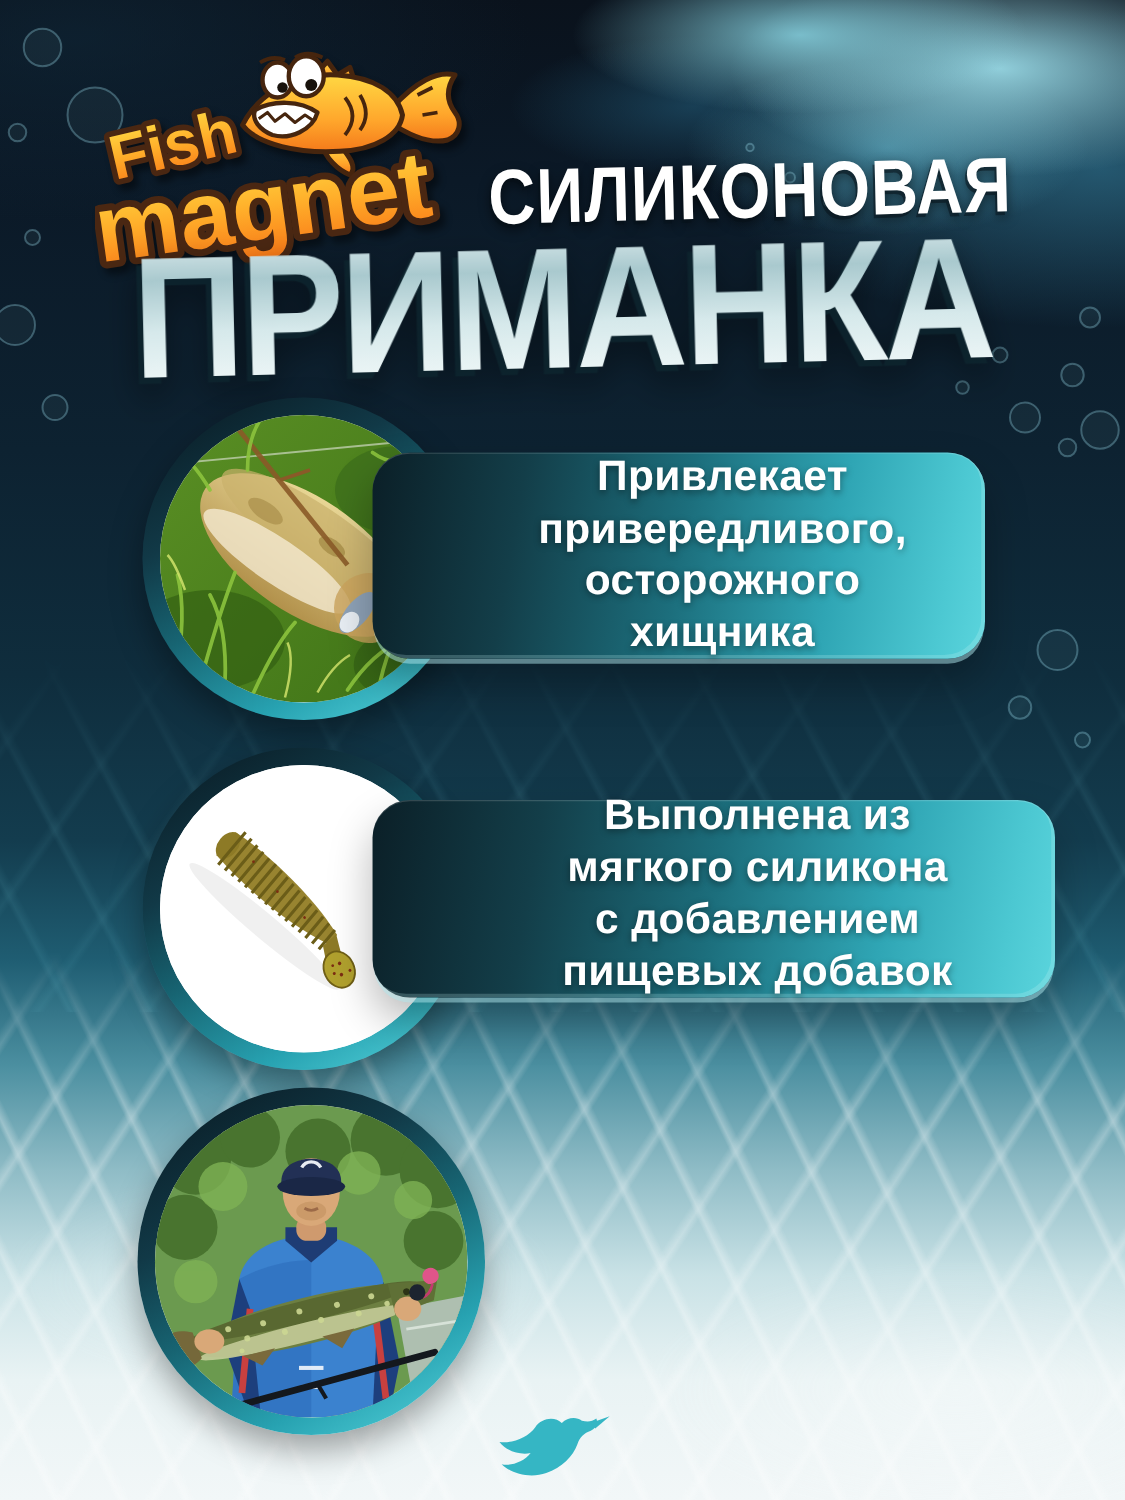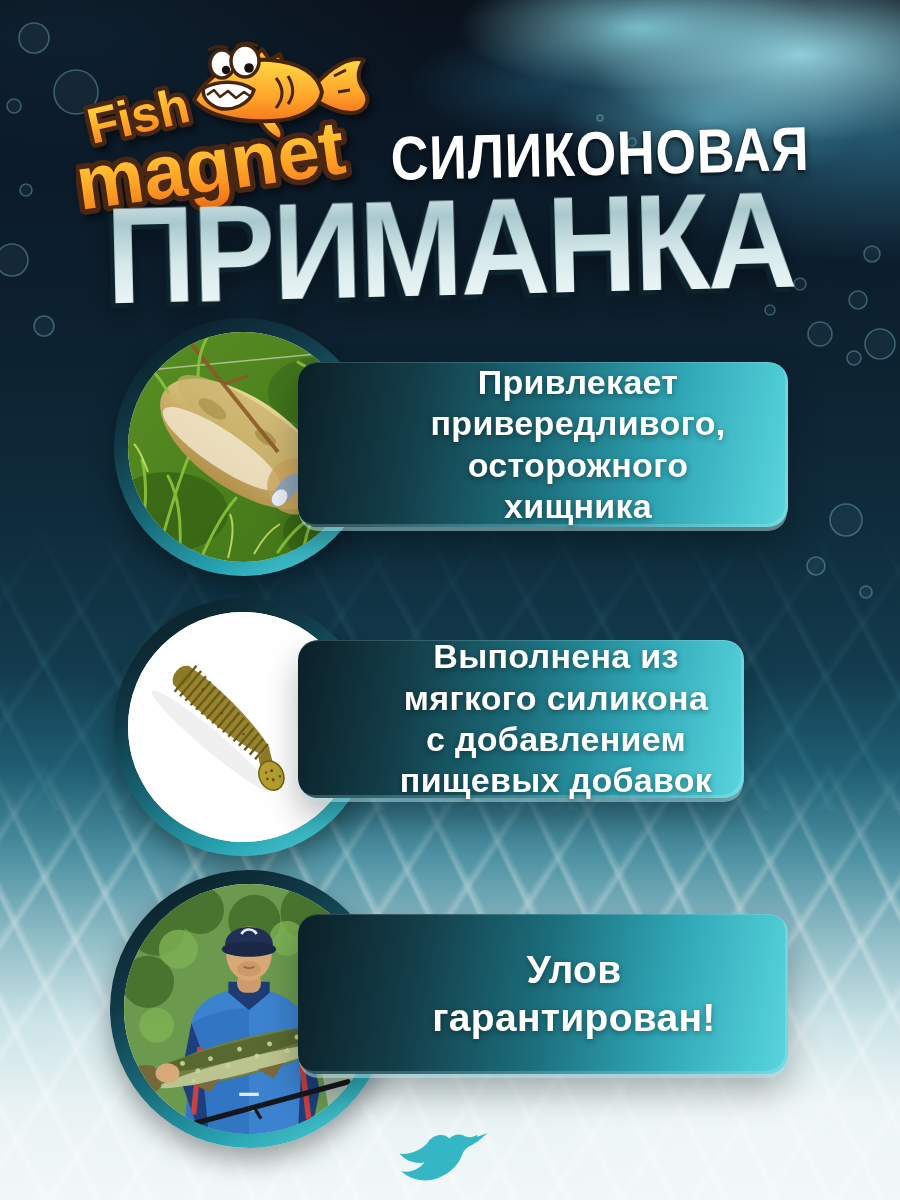--- a/index.html
+++ b/index.html
@@ -53,32 +53,32 @@
     background:linear-gradient(180deg,#e3eff1 0%,#a9c9ce 28%,#d6e9eb 58%,#f6fbfb 100%);
     -webkit-background-clip:text;background-clip:text;color:transparent;
     filter:drop-shadow(-5px 5px 0 rgba(13,36,46,.85)) drop-shadow(0 10px 14px rgba(0,0,0,.4));}
 
   .ring{position:absolute;border-radius:50%;
     background:linear-gradient(150deg,#0a1d26 6%,#113947 32%,#176472 52%,#27a2b1 76%,#52d0d9 96%);
     box-shadow:0 12px 26px rgba(0,0,0,.35);}
   .photo{position:absolute;inset:14px;border-radius:50%;overflow:hidden;background:#fff;}
   .photo svg{width:100%;height:100%;display:block;}
 
-  .card{position:absolute;border-radius:20px;display:flex;align-items:center;
+  .card{position:absolute;border-radius:30px;display:flex;align-items:flex-end;
     background:linear-gradient(100deg,#0b1f27 0%,#133e49 24%,#1c6e7c 50%,#2fa5b4 74%,#4cc8d2 92%,#5bd5dd 100%);
     box-shadow:inset 0 1px 0 rgba(255,255,255,.16), inset -3px -3px 0 rgba(200,245,248,.22),
       0 5px 0 -1px rgba(175,232,238,.5), 0 18px 34px rgba(0,0,0,.28);}
   .card p{margin:0;width:100%;padding-left:92px;padding-right:22px;box-sizing:border-box;
     white-space:pre-line;text-align:center;font-weight:bold;color:#ffffff;
     font-size:34px;line-height:1.22;letter-spacing:.3px;
     text-shadow:0 2px 6px rgba(0,0,0,.4);}
   .f1-ring{left:114px;top:318px;width:258px;height:258px;}
   .f1-card{left:298px;top:362px;width:490px;height:165px;}
   .f2-ring{left:114px;top:598px;width:258px;height:258px;}
-  .f2-card{left:298px;top:640px;width:446px;height:158px;}
+  .f2-card{left:298px;top:640px;width:546px;height:158px;}
   .f3-ring{left:110px;top:870px;width:278px;height:278px;}
   .f3-card{left:298px;top:914px;width:490px;height:160px;}
   .f3-card p{font-size:39px;padding-left:84px;}
 
   .footer{position:absolute;left:0;top:1126px;width:900px;height:64px;
     display:flex;align-items:center;justify-content:center;}
   .bay-word{font-size:43px;letter-spacing:9px;color:#35b6c4;font-weight:400;margin-top:14px;}
   .bird-svg{width:98px;height:60px;margin-left:-10px;}
 </style>
 </head>
@@ -313,23 +313,20 @@
           <path d="M208,154 q-4,8 -10,8" stroke="#c23b6f" stroke-width="2" fill="none"></path>
         </g>
         <path d="M36,228 L206,182" stroke="#14181d" stroke-width="5" stroke-linecap="round" fill="none"></path>
         <path d="M120,206 l6,10" stroke="#14181d" stroke-width="3" fill="none"></path>
         <ellipse cx="40" cy="174" rx="11" ry="9" fill="#d9a878"></ellipse>
         <ellipse cx="186" cy="150" rx="10" ry="9" fill="#d9a878"></ellipse>
         <circle cx="193" cy="138" r="6" fill="#1d2430"></circle>
       </svg>
     </div>
   </div>
-  <div class="card f3-card">
-    <p>Улов гарантирован!</p>
-  </div>
 
   <div class="footer">
     <svg class="bird-svg" viewBox="0 0 110 64">
       <path fill="#35b6c4" d="M60,10 C54,4 42,5 36,14 C30,23 14,29 4,27 C10,35 22,39 32,37 C26,45 14,49 6,47 C15,56 32,60 46,55 C60,50 70,40 74,29 C76,23 80,19 86,17 C90,15 93,11 91,6 C87,9 83,9 78,8 C73,4 65,5 60,10 Z"></path>
       <path fill="#35b6c4" d="M86,10 L103,4 L90,15 Z"></path>
     </svg>
   </div>
 
 </div>
 

